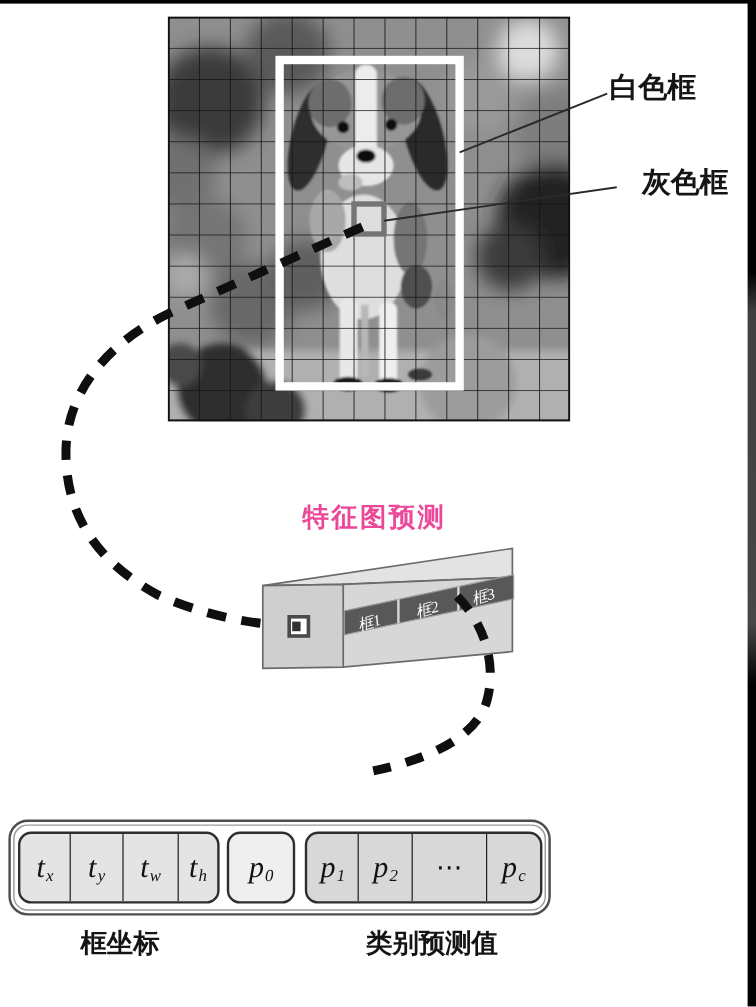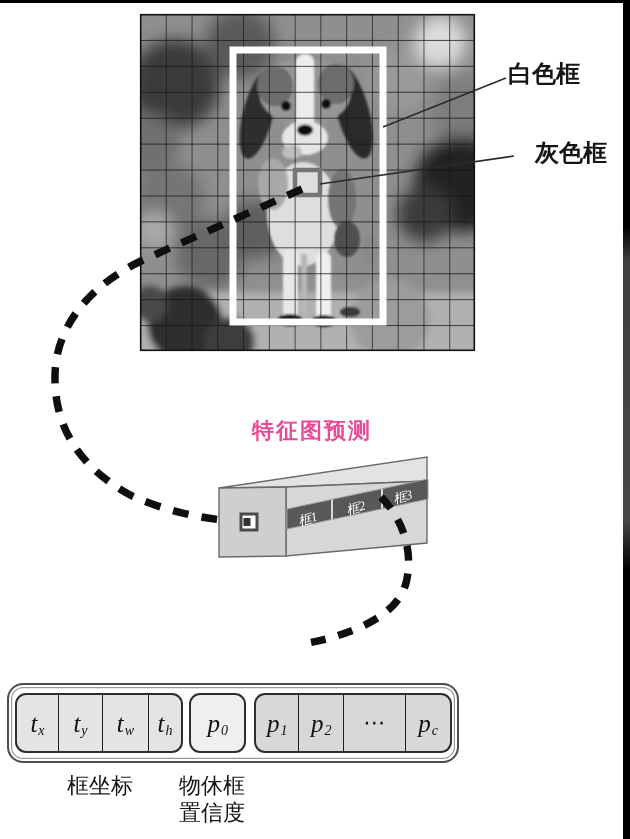--- a/index.html
+++ b/index.html
@@ -21,21 +21,21 @@
       display:flex;overflow:hidden;}
   .grp.coords{width:170px;margin-left:1px;background:#e4e4e4;}
   .grp.conf{width:58px;margin-left:6px;background:#efefef;}
   .grp.classes{width:200px;margin-left:8px;background:#d8d8d8;}
   .cell{display:flex;align-items:center;justify-content:center;border-right:1.6px solid #1f1f1f;}
   .cell:last-child{border-right:none;}
   .cell-main{font-style:italic;font-size:25px;line-height:1;}
   .cell-main.dots{font-style:normal;font-size:22px;letter-spacing:1px;}
   .cell-sub{font-style:italic;font-size:14px;line-height:1;position:relative;top:8px;margin-left:1px;}
   .caption{position:absolute;top:772px;transform:translateX(-50%);text-align:center;
-      font-weight:400;font-size:22px;line-height:27px;white-space:nowrap;color:#141414;}
+      font-weight:700;font-size:22px;line-height:27px;white-space:nowrap;color:#141414;}
   .caption.coords{left:100px;}
   .caption.conf{left:212px;}
   .caption.classes{left:360px;}
 </style>
 </head>
 <body>
 
 <div class="page">
 
   <div class="top-rule"></div>
@@ -180,18 +180,15 @@
         <span class="cell-main dots">⋯</span>
       </div>
       <div class="cell" style="flex:1;">
         <span class="cell-main">p</span>
           <span class="cell-sub">c</span>
       </div>
     </div>
   </div>
 
   <div class="caption coords">框坐标</div>
-  <div class="caption conf">
-    <div>物休框</div>
-    <div>置信度</div>
-  </div>
+  <div class="caption classes">类别预测值</div>
 
 </div>
 
 </body></html>

